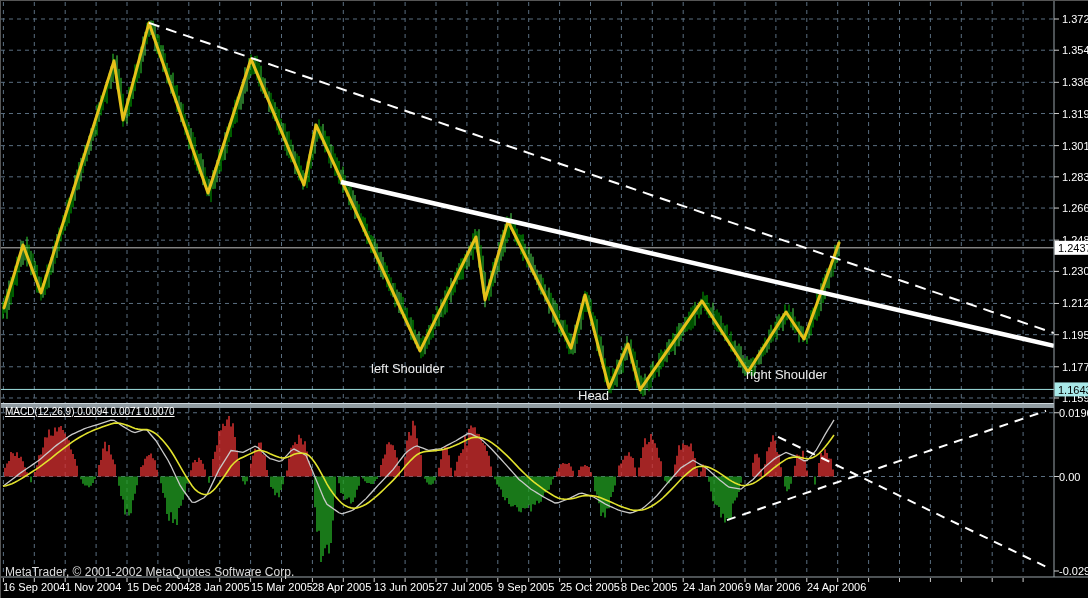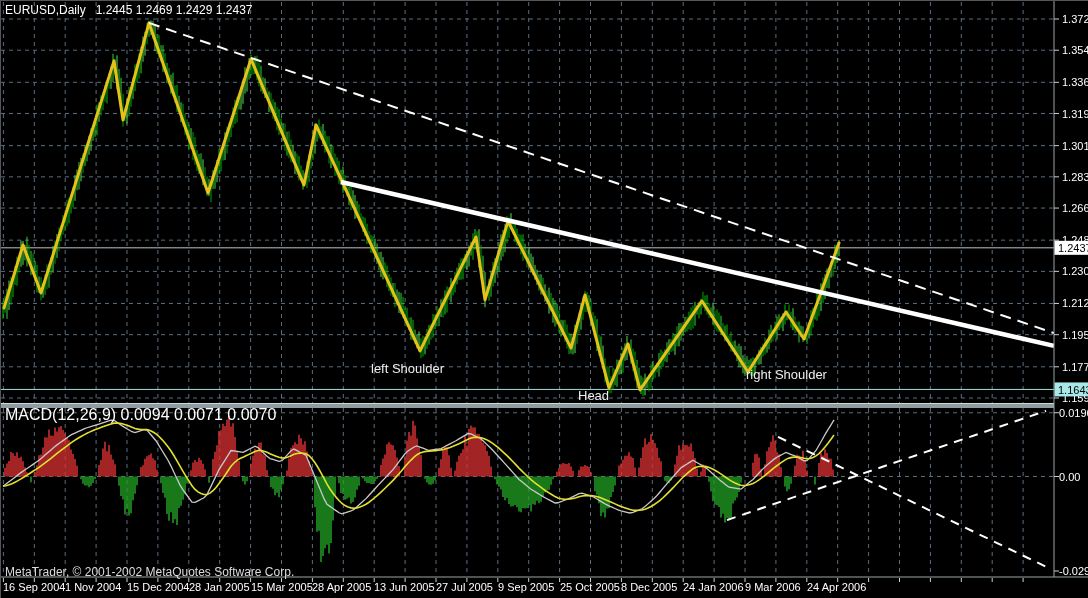--- a/index.html
+++ b/index.html
@@ -1,21 +1,21 @@
 <!DOCTYPE html>
 <html><head>
 <meta charset="utf-8">
 <style>
   html,body{margin:0;padding:0;background:#1a1a1a;}
   #app{position:relative;width:1088px;height:598px;background:#000;border:1px solid #555;
        font-family:"Liberation Sans",sans-serif;overflow:hidden;}
   #chart-svg{position:absolute;left:0;top:0;}
   .overlay{position:absolute;color:#fff;white-space:pre;pointer-events:none;}
   .ttl{left:4px;top:2px;font-size:12px;}
-  .macdlbl{left:4px;top:405px;font-size:16px;}
+  .macdlbl{left:4px;top:405px;font-size:10px;text-decoration:underline;}
   .cpy{left:4px;top:564px;font-size:12px;color:#dcdcdc;}
 </style>
 </head>
 <body>
 
 <div id="app">
   <svg id="chart-svg" width="1088" height="598">
       <rect x="0" y="0" width="1088" height="598" fill="#000000"></rect>
       <g stroke="#5a6e80" stroke-width="1" stroke-dasharray="4 4">
         <line x1="2.4" y1="1" x2="2.4" y2="402"></line>
@@ -1028,16 +1028,15 @@
       <text x="497" y="590" font-size="11" fill="#ffffff" font-family="&quot;Liberation Sans&quot;, sans-serif" text-anchor="start">9 Sep 2005</text>
       <text x="559" y="590" font-size="11" fill="#ffffff" font-family="&quot;Liberation Sans&quot;, sans-serif" text-anchor="start">25 Oct 2005</text>
       <text x="620" y="590" font-size="11" fill="#ffffff" font-family="&quot;Liberation Sans&quot;, sans-serif" text-anchor="start">8 Dec 2005</text>
       <text x="682" y="590" font-size="11" fill="#ffffff" font-family="&quot;Liberation Sans&quot;, sans-serif" text-anchor="start">24 Jan 2006</text>
       <text x="744" y="590" font-size="11" fill="#ffffff" font-family="&quot;Liberation Sans&quot;, sans-serif" text-anchor="start">9 Mar 2006</text>
       <text x="806" y="590" font-size="11" fill="#ffffff" font-family="&quot;Liberation Sans&quot;, sans-serif" text-anchor="start">24 Apr 2006</text>
       <text x="370" y="372.0247500000002" font-size="13" fill="#ededed" font-family="&quot;Liberation Sans&quot;, sans-serif" text-anchor="start">left Shoulder</text>
       <text x="577" y="399.3123000000004" font-size="13" fill="#ededed" font-family="&quot;Liberation Sans&quot;, sans-serif" text-anchor="start">Head</text>
       <text x="745" y="377.91030000000035" font-size="13" fill="#ededed" font-family="&quot;Liberation Sans&quot;, sans-serif" text-anchor="start">right Shoulder</text>
     </svg>
-  <div class="overlay ttl">EURUSD,Daily   1.2445 1.2469 1.2429 1.2437</div>
   <div class="overlay macdlbl">MACD(12,26,9) 0.0094 0.0071 0.0070</div>
   <div class="overlay cpy">MetaTrader, © 2001-2002 MetaQuotes Software Corp.</div>
 </div>
 
 </body></html>

